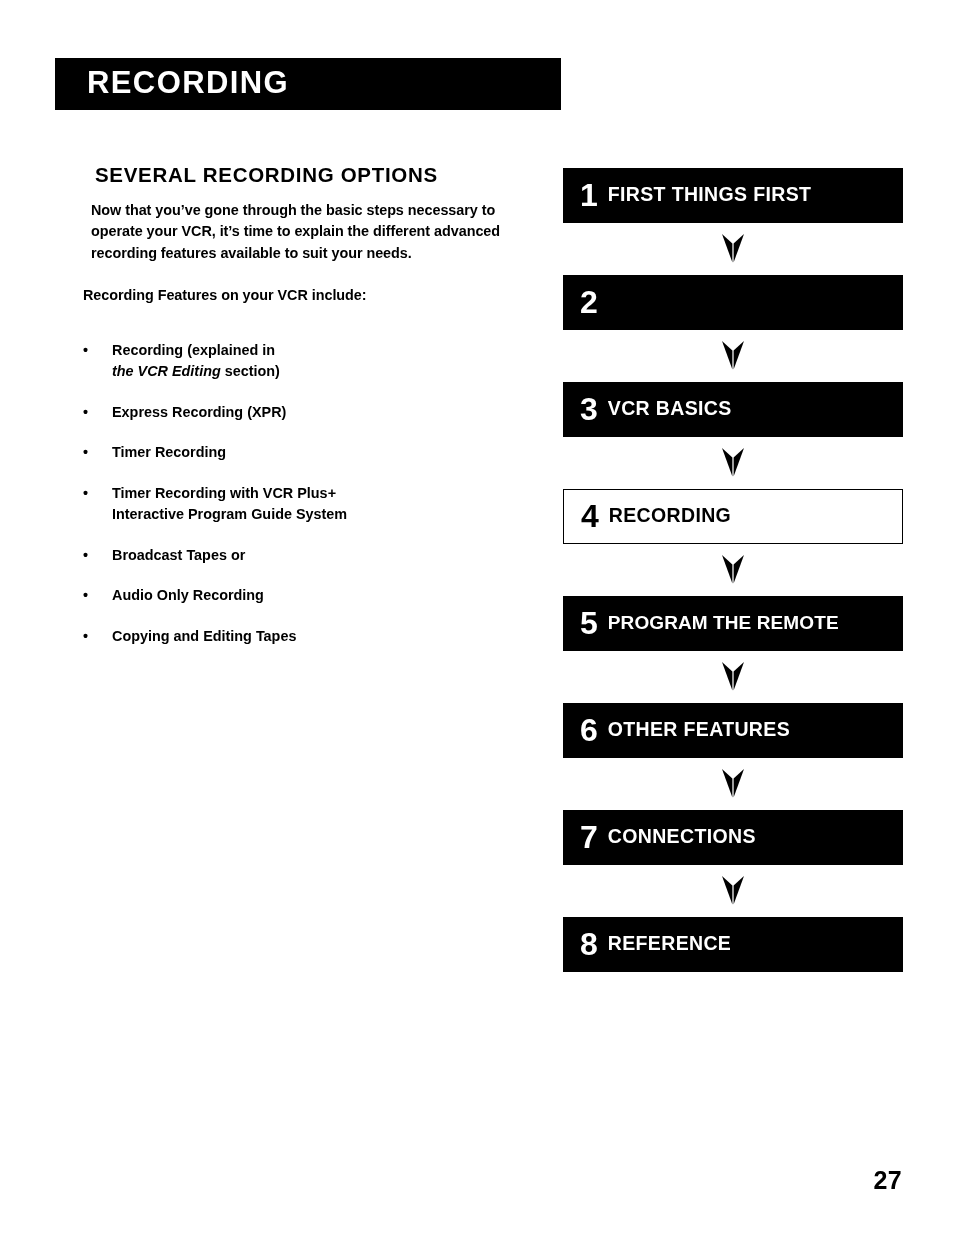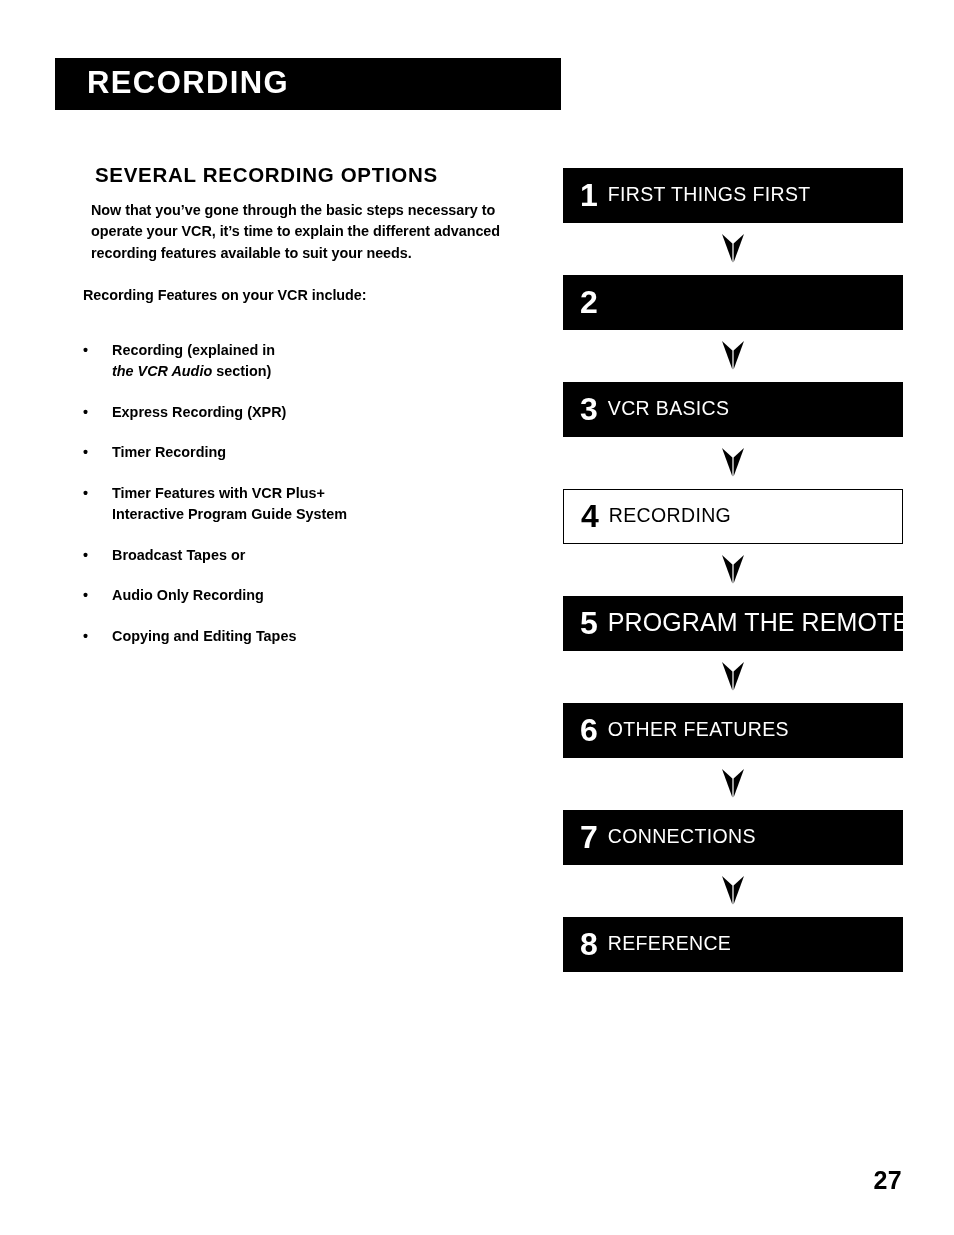--- a/index.html
+++ b/index.html
@@ -121,35 +121,35 @@
     font-weight: bold;
     line-height: 1;
     padding-left: 17px;
     padding-right: 10px;
     flex: 0 0 auto;
     transform: translateY(-1px);
   }
   .flow-box .step-label {
     color: #ffffff;
     font-size: 19.5px;
-    font-weight: normal;
+    font-weight: bold;
     letter-spacing: 0.35px;
     white-space: nowrap;
     transform: translateY(-1px);
   }
   .flow-box.current {
     background: #ffffff;
     border: 1.6px solid #000000;
   }
   .flow-box.current .step-number,
   .flow-box.current .step-label {
     color: #000000;
   }
   .flow-box.wide-label .step-label {
-    font-size: 25px;
+    font-size: 19px;
     letter-spacing: 0.1px;
   }
 
   .flow-arrow {
     height: 52px;
     display: flex;
     align-items: center;
     justify-content: center;
   }
   .flow-arrow svg {
@@ -179,36 +179,36 @@
 
   <p class="body-para" id="intro-paragraph">Now that you’ve gone through the basic steps necessary to operate your VCR, it’s time to explain the different advanced recording features available to suit your needs.</p>
 
   <p class="body-para tight" id="features-lead">Recording Features on your VCR include:</p>
 
   <ul class="feature-list">
 
     <li>
       <span class="bullet-mark">•</span>
       <span>Recording (explained in</span>
-      <span class="line2"><span class="ital">the VCR Audio</span><span> section)</span></span>
+      <span class="line2"><span class="ital">the VCR Editing</span><span> section)</span></span>
     </li>
 
     <li>
       <span class="bullet-mark">•</span>
       <span>Express Recording (XPR)</span>
     </li>
 
     <li>
       <span class="bullet-mark">•</span>
       <span>Timer Recording</span>
     </li>
 
     <li>
       <span class="bullet-mark">•</span>
-      <span>Timer Features with VCR Plus+</span>
+      <span>Timer Recording with VCR Plus+</span>
       <span class="line2">Interactive Program Guide System</span>
     </li>
 
     <li>
       <span class="bullet-mark">•</span>
       <span>Broadcast Tapes or</span>
     </li>
 
     <li>
       <span class="bullet-mark">•</span>

